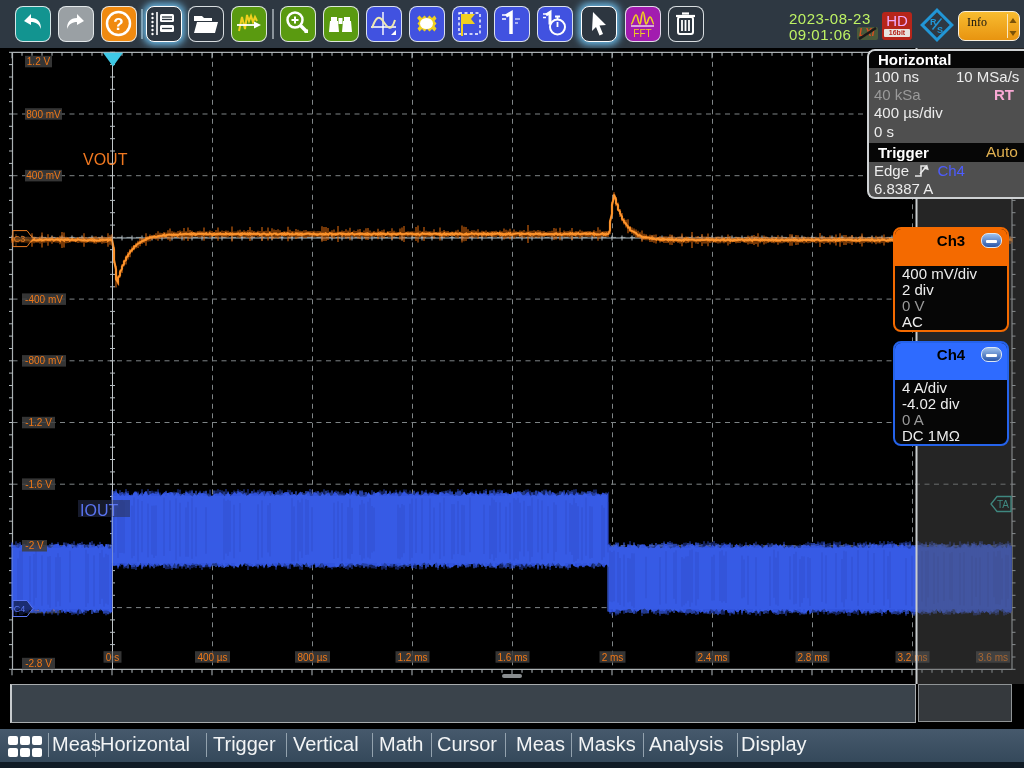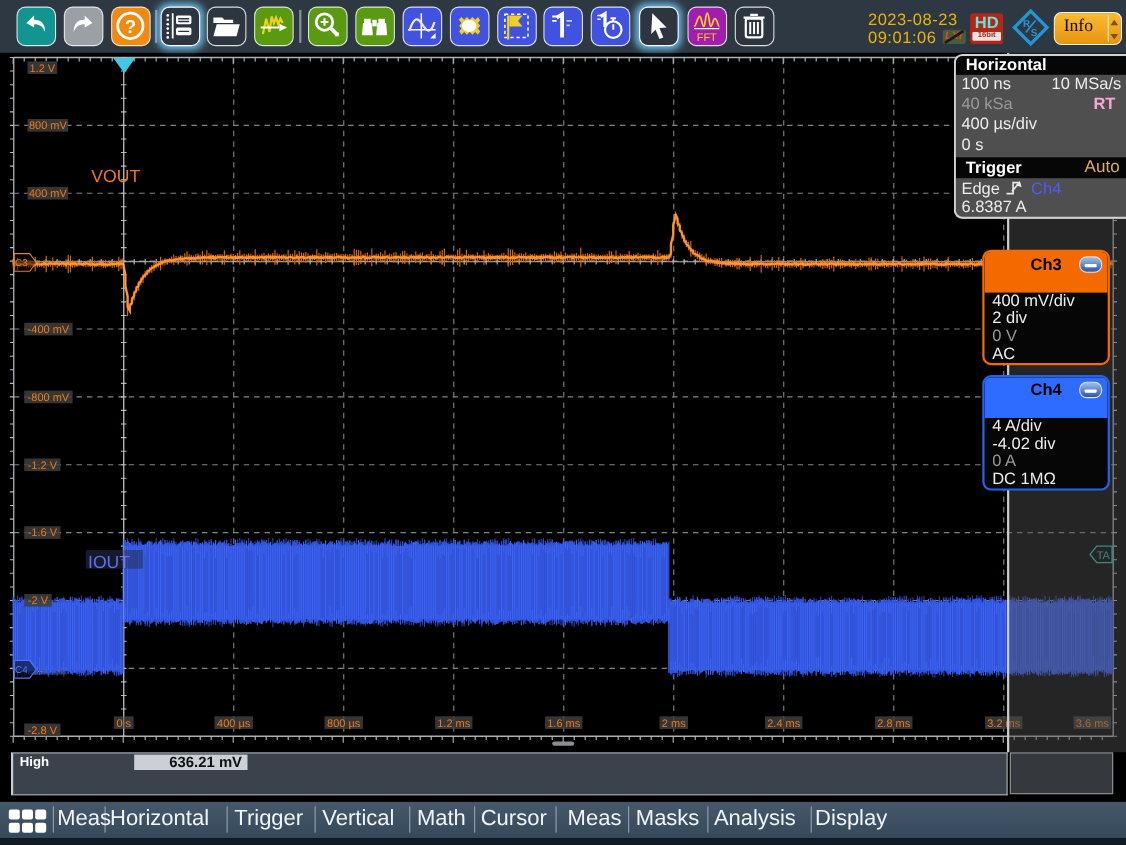--- a/index.html
+++ b/index.html
@@ -232,39 +232,39 @@
       </svg>
     </div>
     <div class="tb" style="left:667.5px;background:#2d3640;">
       <svg width="33" height="33" viewBox="0 0 33 33">
         <rect x="9" y="10" width="15" height="17" rx="2" fill="none" stroke="#ffffff" stroke-width="2"></rect>
         <path d="M7 9 h19" stroke="#ffffff" stroke-width="2.2"></path>
         <path d="M13 6.5 h7" stroke="#ffffff" stroke-width="2.2"></path>
         <path d="M13 13 v11 M16.5 13 v11 M20 13 v11" stroke="#ffffff" stroke-width="1.8"></path>
       </svg>
     </div>
-    <div class="abs" style="left:789px;top:11px;color:#eab308;font-size:15px;line-height:16px;letter-spacing:0.5px">2023-08-23<br>09:01:06</div>
+    <div class="abs" style="left:789px;top:11px;color:#bef264;font-size:15px;line-height:16px;letter-spacing:0.5px">2023-08-23<br>09:01:06</div>
     <div class="abs" style="left:857px;top:27px;width:21px;height:13px;background:#4a5a3a;border-radius:2px;overflow:hidden">
 <span style="position:absolute;left:2px;top:0px;color:#d85020;font-size:10px;font-style:italic;font-weight:bold">LXI</span>
 <svg width="21" height="13" style="position:absolute;left:0;top:0">
         <path d="M2 12 L19 1" stroke="#1a1a1a" stroke-width="2.5"></path>
       </svg>
     </div>
     <div class="abs" style="left:882px;top:12px;width:30px;height:28px;background:#b6251a;border-radius:3px;text-align:center">
-<div style="color:#5eead4;font-weight:bold;font-size:15px;line-height:15px;margin-top:1px">HD</div>
+<div style="color:#f0abfc;font-weight:normal;font-size:15px;line-height:15px;margin-top:1px">HD</div>
 <div style="margin:1px 2px 0;background:#e8e4e0;border-radius:1px;color:#b6251a;font-size:7px;font-weight:bold;line-height:8px">16bit</div>
     </div>
     <svg class="abs" style="left:919px;top:7px" width="36" height="36" viewBox="0 0 36 36">
 <rect x="7.5" y="7.5" width="21" height="21" fill="none" stroke="#2196d6" stroke-width="3" transform="rotate(45 18 18)"></rect>
 <text x="11" y="17.5" font-size="9" font-weight="bold" fill="#2196d6" font-family="Liberation Sans, sans-serif">R</text>
 <text x="18" y="26" font-size="9" font-weight="bold" fill="#2196d6" font-family="Liberation Sans, sans-serif">S</text>
 <path d="M13.5 22.5 L22.5 11.5" stroke="#2196d6" stroke-width="1.5"></path>
     </svg>
     <div class="abs" style="left:958px;top:11px;width:62px;height:30px;background:linear-gradient(#f8bc30,#e89410);border:1.5px solid #f8f0e0;border-radius:7px">
-<span style="position:absolute;left:8px;top:3px;color:#111;font-size:16px;font-family:'Liberation Serif',serif">Info</span>
+<span style="position:absolute;left:8px;top:3px;color:#111;font-size:12px;font-family:'Liberation Serif',serif">Info</span>
 <span style="position:absolute;right:11px;top:2px;bottom:2px;width:1px;background:#f8e8c0"></span>
 <svg width="10" height="26" style="position:absolute;right:1px;top:2px">
         <path d="M5 4 l3.5 5 h-7 z" fill="#7a5208"></path>
         <path d="M5 22 l3.5 -5 h-7 z" fill="#7a5208"></path>
       </svg>
     </div>
   </div>
 <div id="dlg">
   <div class="dhead">Horizontal</div>
   <div class="drow">100 ns<span style="position:absolute;left:87px">10 MSa/s</span></div>
@@ -289,22 +289,20 @@
 </div>
 <div class="chbox" style="top:340.5px;border:2px solid #2563eb;">
   <div class="chh" style="background:#2e6bff">Ch4<span class="minb"></span></div>
   <div class="chr">4 A/div</div>
     <div class="chr">-4.02 div</div>
   <div class="chr" style="color:#999">0 A</div>
     <div class="chr">DC 1MΩ</div>
 </div>
 <div class="abs" style="left:502px;top:674px;width:20px;height:4px;background:#8a8e90;border-radius:2px"></div>
 <div id="meas">
-  <div style="padding-left:6px;height:16px;position:relative;font-size:12px;line-height:15px">High
-    <span style="position:absolute;left:110px;top:0.5px;width:103px;height:14.5px;background:#ccd0d4;color:#111;text-align:right;padding-right:5px;line-height:14.5px;font-size:13.5px">636.21 mV</span></div>
 </div>
 <div id="mbox2"></div>
 <div id="menubar">
     <span class="abs" style="left:8px;top:7px;width:10px;height:9px;background:#fff;border-radius:2px"></span>
     <span class="abs" style="left:20px;top:7px;width:10px;height:9px;background:#fff;border-radius:2px"></span>
     <span class="abs" style="left:32px;top:7px;width:10px;height:9px;background:#fff;border-radius:2px"></span>
     <span class="abs" style="left:8px;top:19px;width:10px;height:9px;background:#fff;border-radius:2px"></span>
     <span class="abs" style="left:20px;top:19px;width:10px;height:9px;background:#fff;border-radius:2px"></span>
     <span class="abs" style="left:32px;top:19px;width:10px;height:9px;background:#fff;border-radius:2px"></span>
     <span class="ms" style="left:47.5px"></span>

